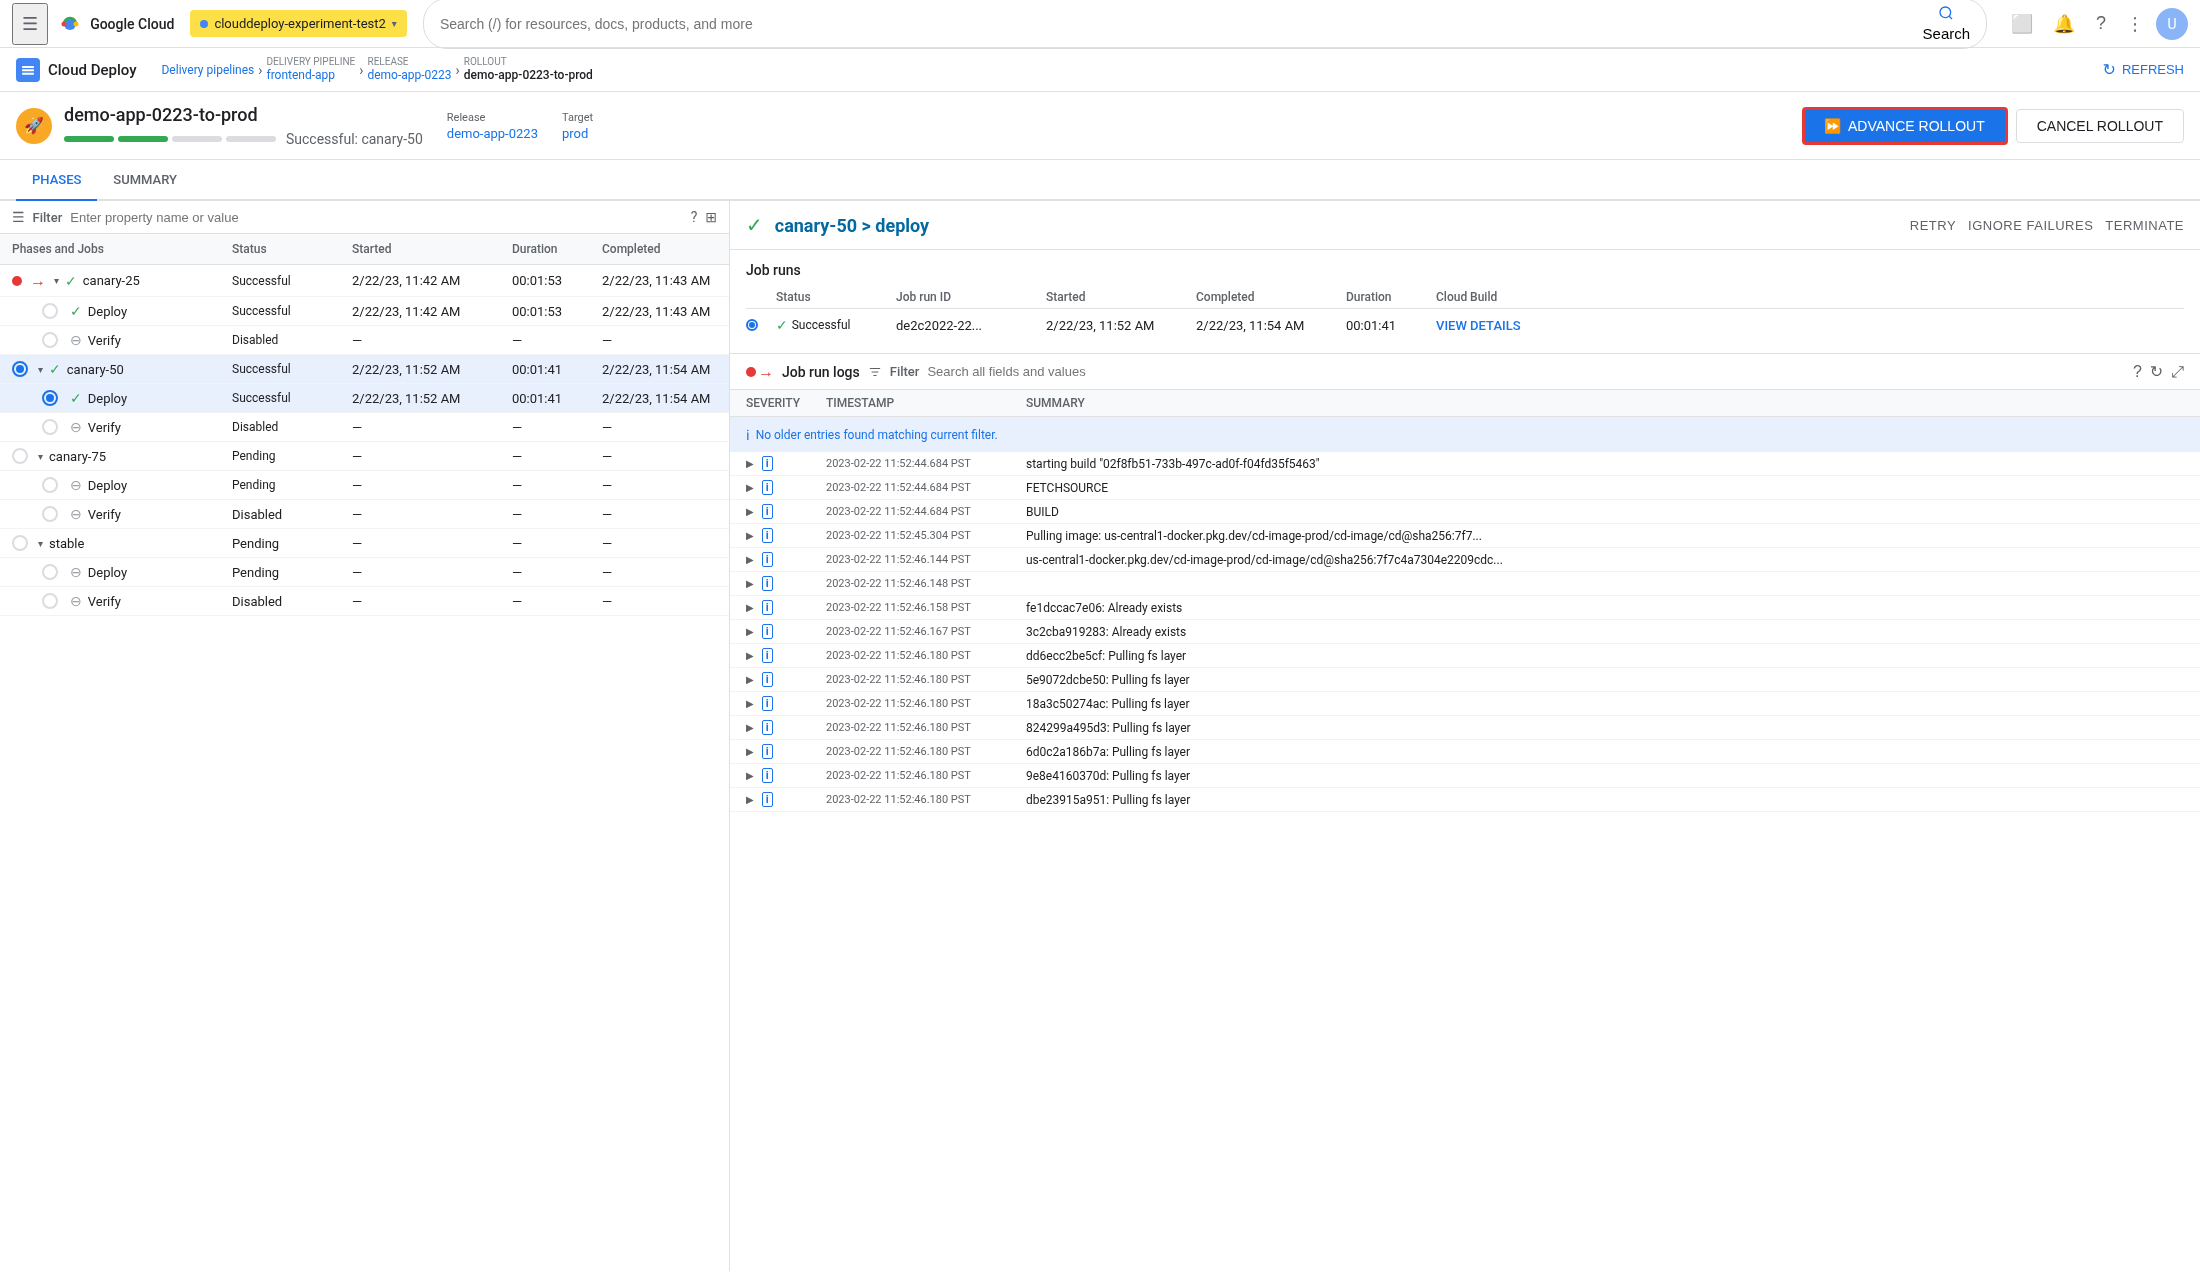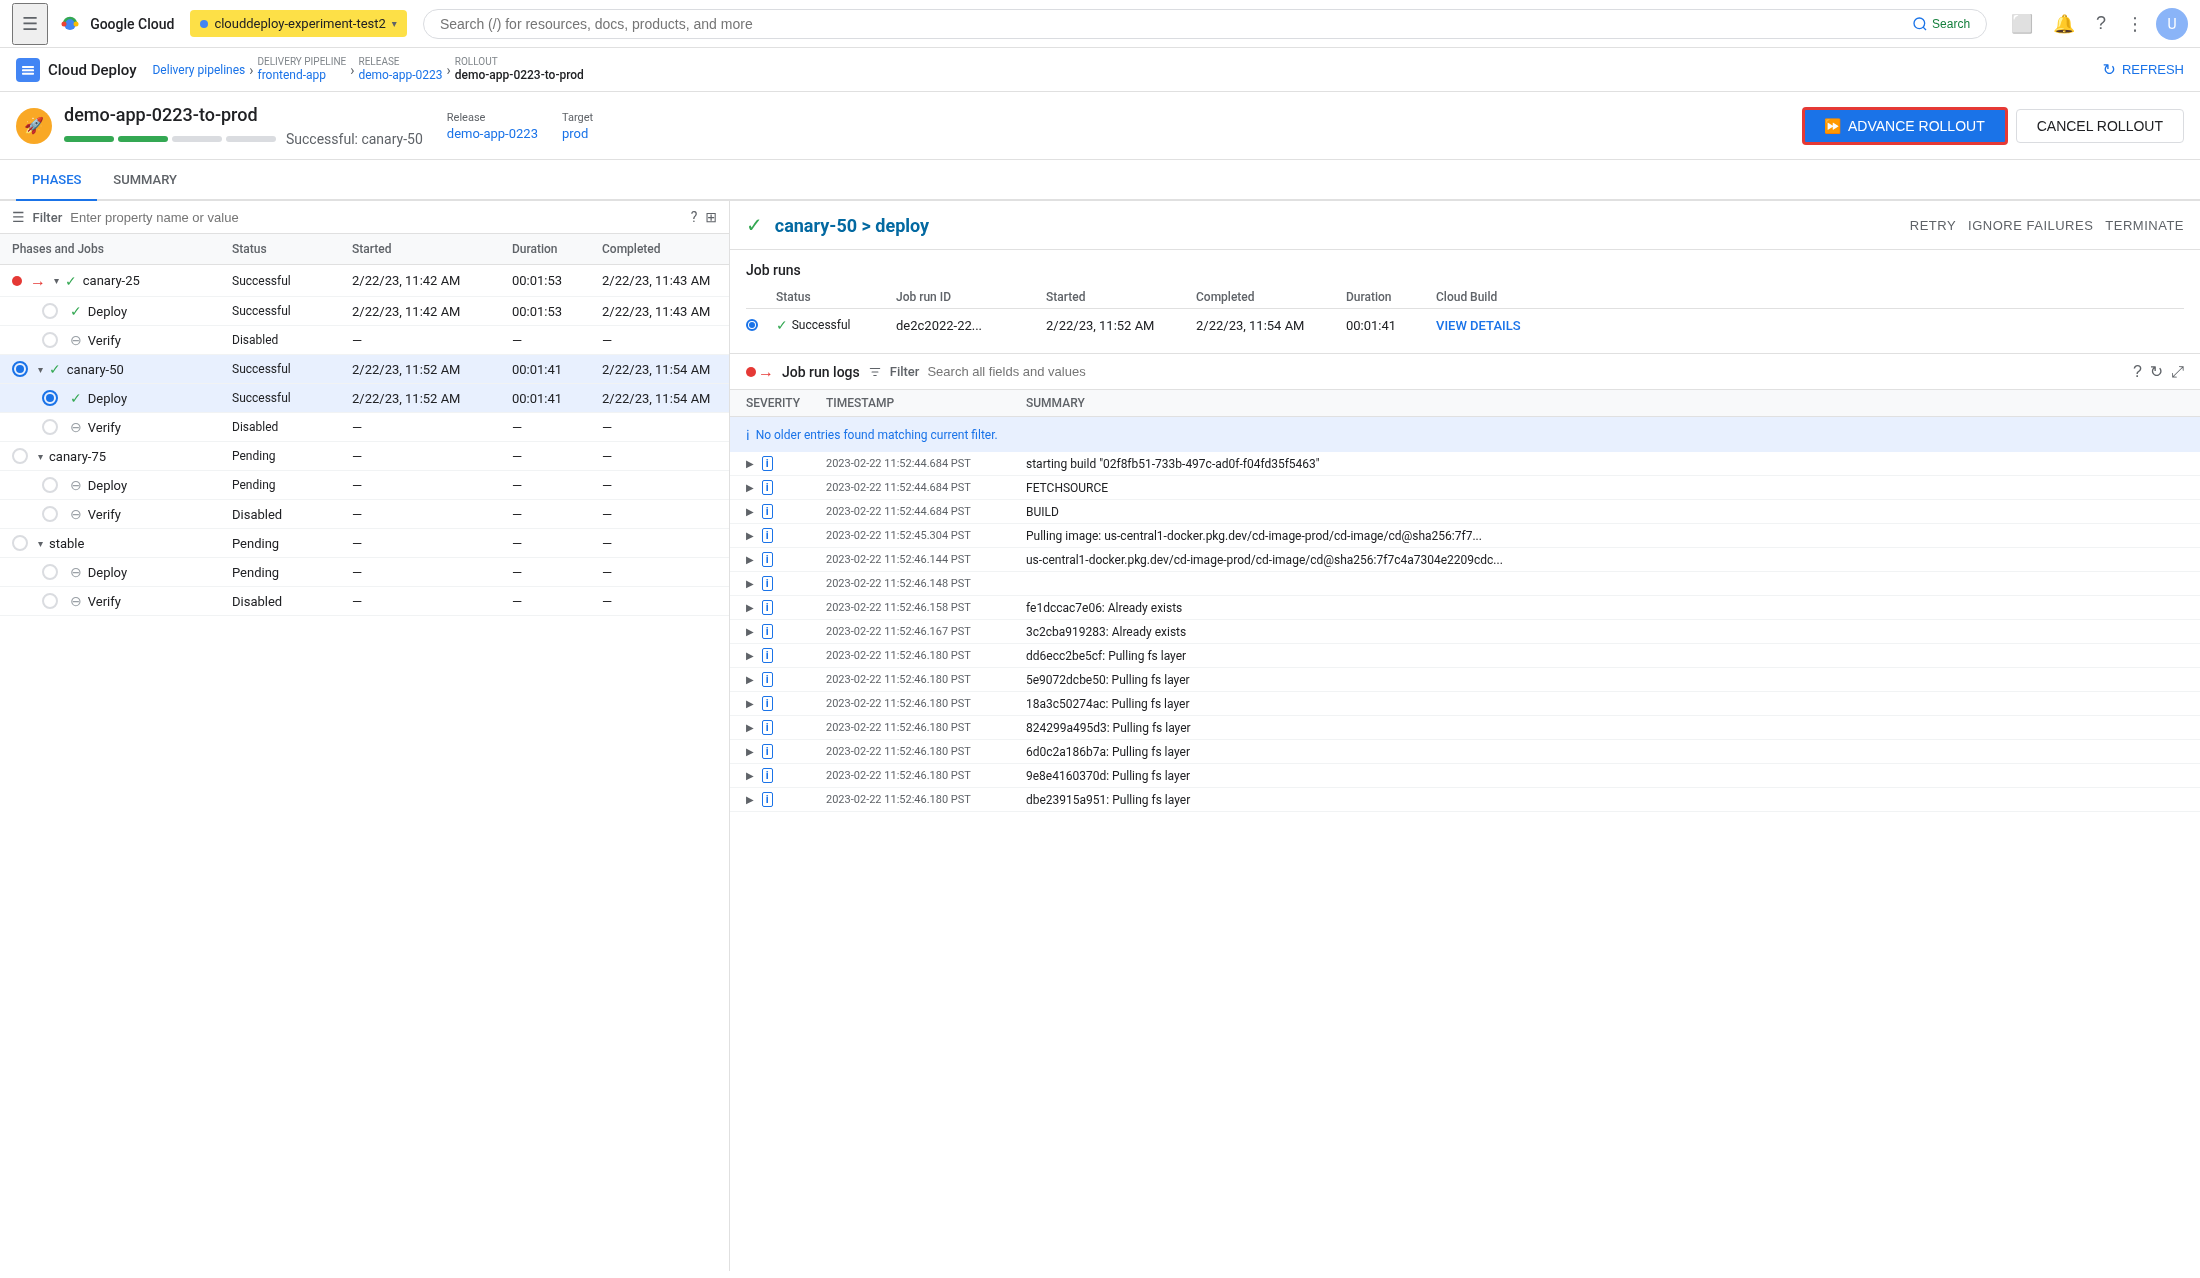--- a/index.html
+++ b/index.html
@@ -20,30 +20,30 @@
     }
     .project-selector .project-dot { width: 8px; height: 8px; background: #4285f4; border-radius: 50%; }
     .project-selector .dropdown-arrow { color: #5f6368; font-size: 10px; }
     .search-bar {
       flex: 1; display: flex; align-items: center;
       border: 1px solid #dadce0; border-radius: 24px; padding: 6px 16px; 
     }
     .search-bar input { border: none; outline: none; flex: 1; font-size: 14px; color: #202124; background: transparent; }
     .search-bar .search-btn {
       background: none; border: none; cursor: pointer;
-      display: flex; align-items: center; gap: 4px; color: #15803d; font-size: 12px; font-weight: 500;
+      display: flex; align-items: center; gap: 4px; color: #000000; font-size: 15px; font-weight: 500; flex-direction: column;
     }
     .nav-right { display: flex; align-items: center; gap: 4px; margin-left: 8px; }
     .nav-icon-btn { background: none; border: none; cursor: pointer; color: #5f6368; font-size: 18px; padding: 8px; border-radius: 50%; }
     .avatar { width: 32px; height: 32px; border-radius: 50%; background: #8ab4f8; display: flex; align-items: center; justify-content: center; cursor: pointer; font-size: 14px; color: #fff; }
 
     
     .secondary-nav {
       display: flex; align-items: center; height: 44px; background: #fff;
-      border-bottom: 1px solid #e0e0e0; padding: 0 16px; gap: 0;
+      border-bottom: 1px solid #e0e0e0; padding: 0 16px; gap: 9px;
     }
     .service-title { display: flex; align-items: center; gap: 8px; margin-right: 16px; }
     .service-icon { width: 24px; height: 24px; background: #4285f4; border-radius: 4px; display: flex; align-items: center; justify-content: center; }
     .service-name { font-size: 15px; font-weight: 500; color: #202124; }
     .breadcrumb { display: flex; align-items: center; gap: 4px; flex: 1; }
     .breadcrumb-item { font-size: 12px; color: #1a73e8; cursor: pointer; }
     .breadcrumb-label { font-size: 10px; color: #80868b; display: block; line-height: 1; }
     .breadcrumb-sep { color: #5f6368; font-size: 14px; }
     .breadcrumb-current { font-size: 12px; color: #202124; font-weight: 500; }
     .refresh-btn {

